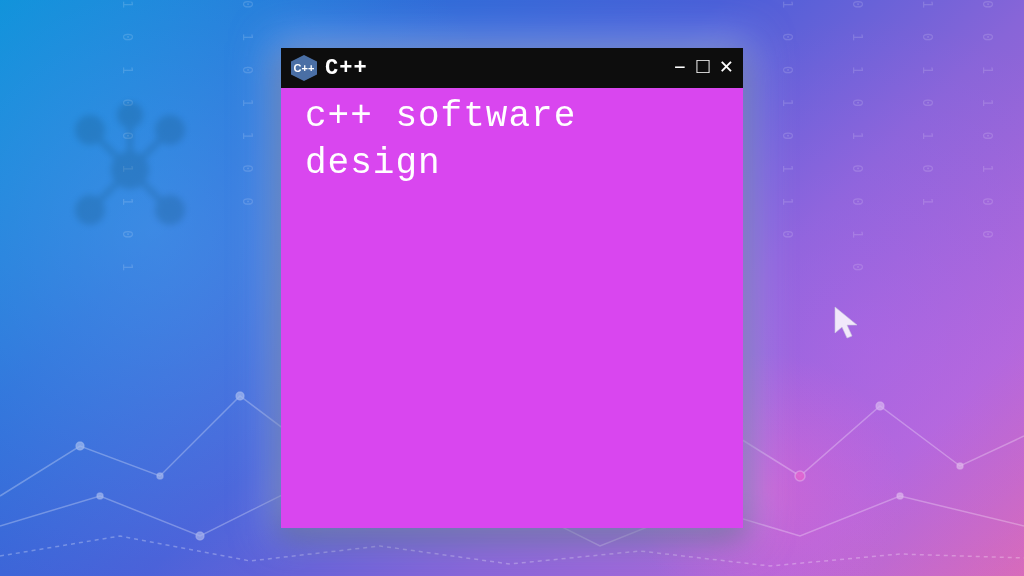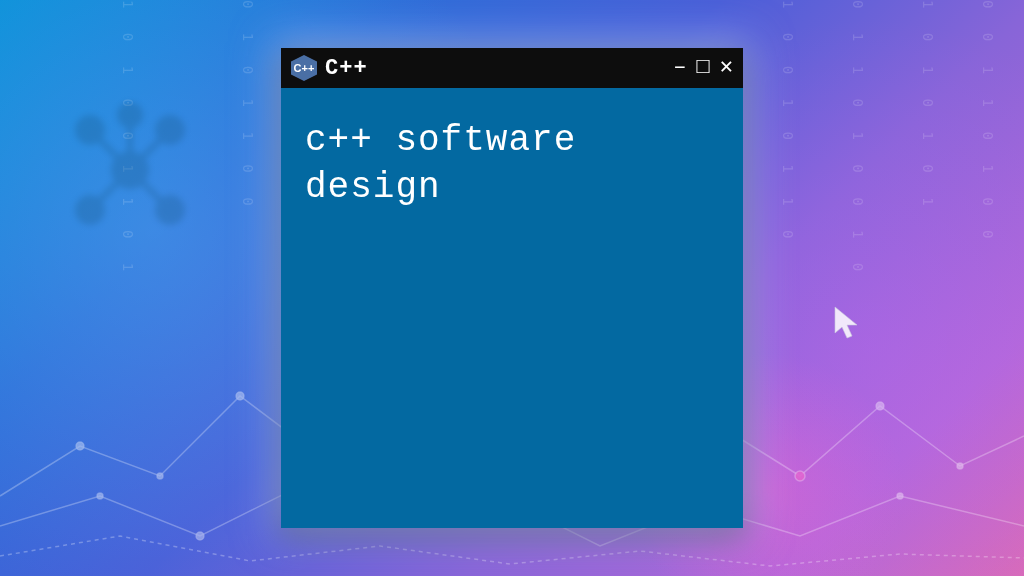--- a/index.html
+++ b/index.html
@@ -123,23 +123,23 @@
       color: #ffffff;
       font-size: 22px;
       font-family: 'Courier New', monospace;
     }
     .win-btn {
       cursor: pointer;
       line-height: 1;
     }
     .window-body {
       flex: 1;
-      background: #0369a1;
+      background: #d946ef;
       height: calc(100% - 40px);
-      padding: 30px 24px;
+      padding: 6px 24px;
     }
     .body-text {
       color: #ffffff;
       font-size: 36px;
       font-family: 'Courier New', monospace;
       line-height: 1.3;
       letter-spacing: 1px;
     }
   </style>
 </head>

